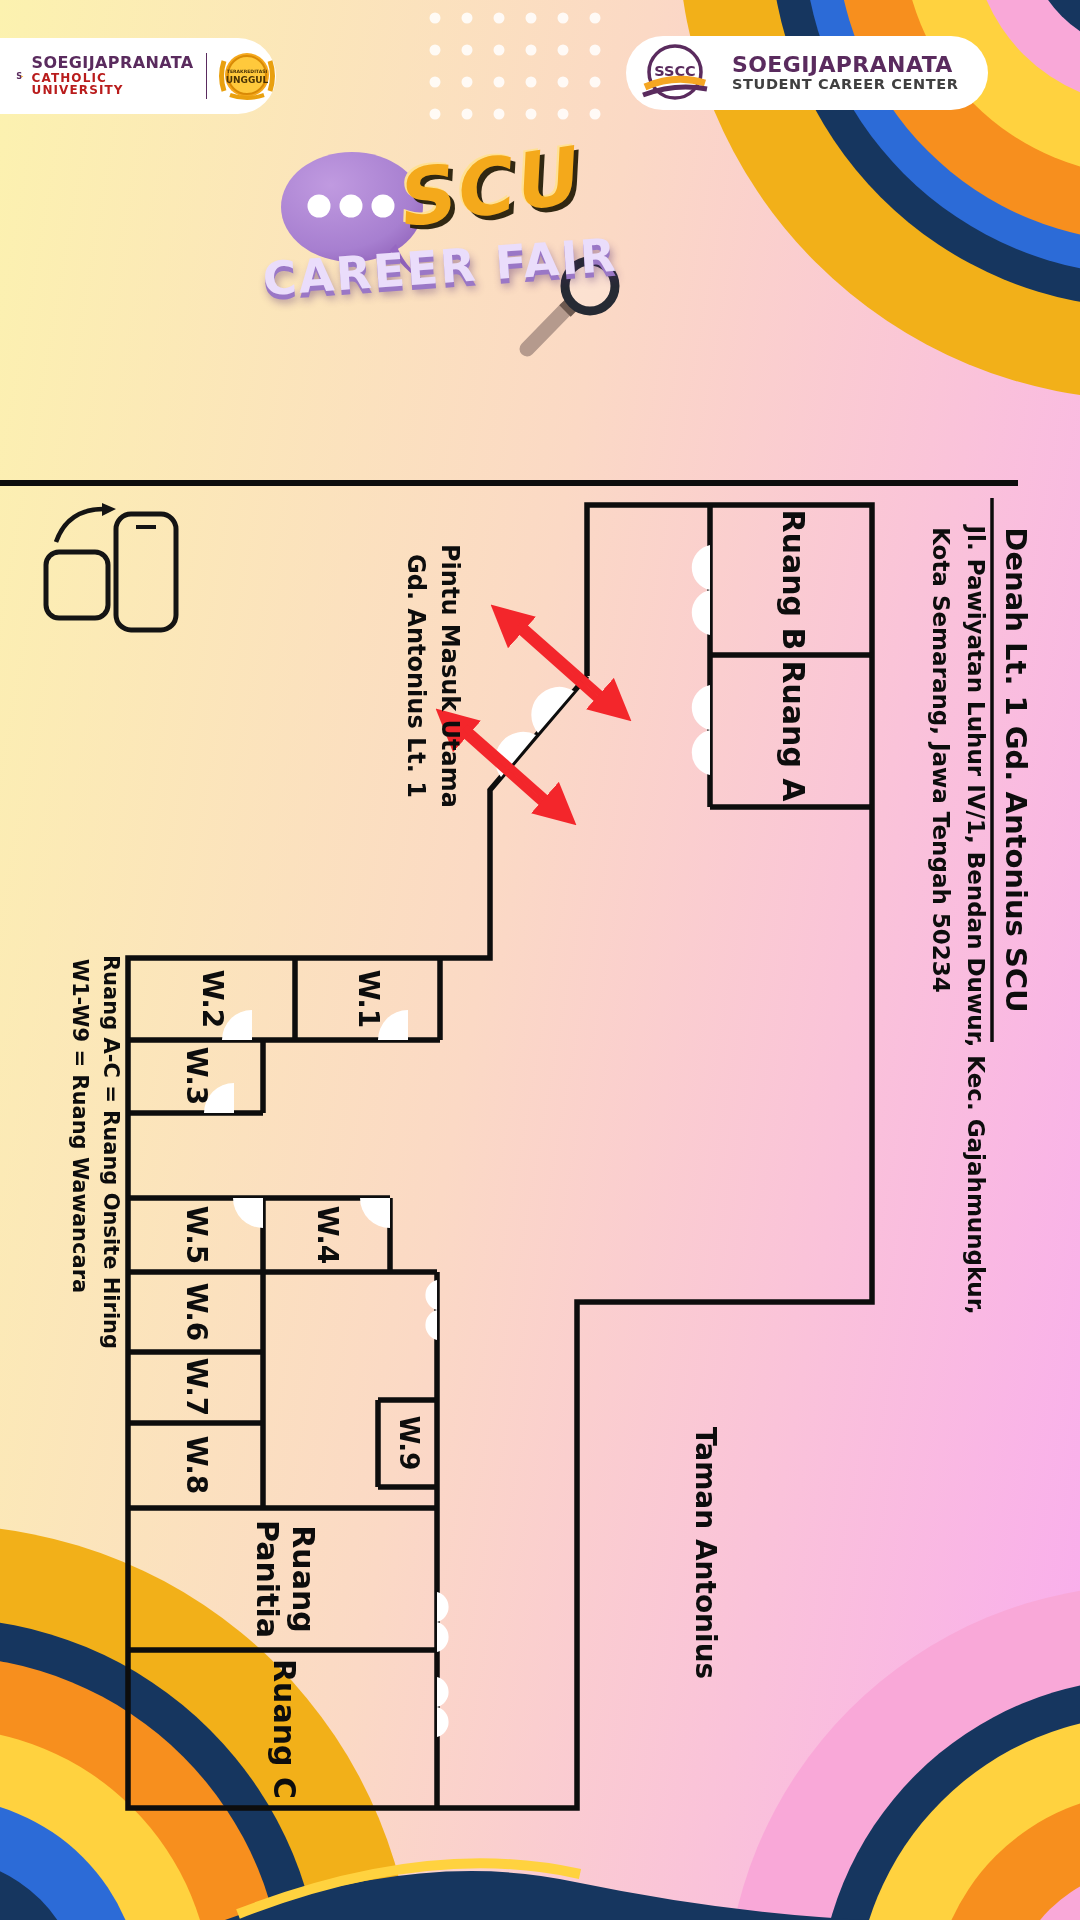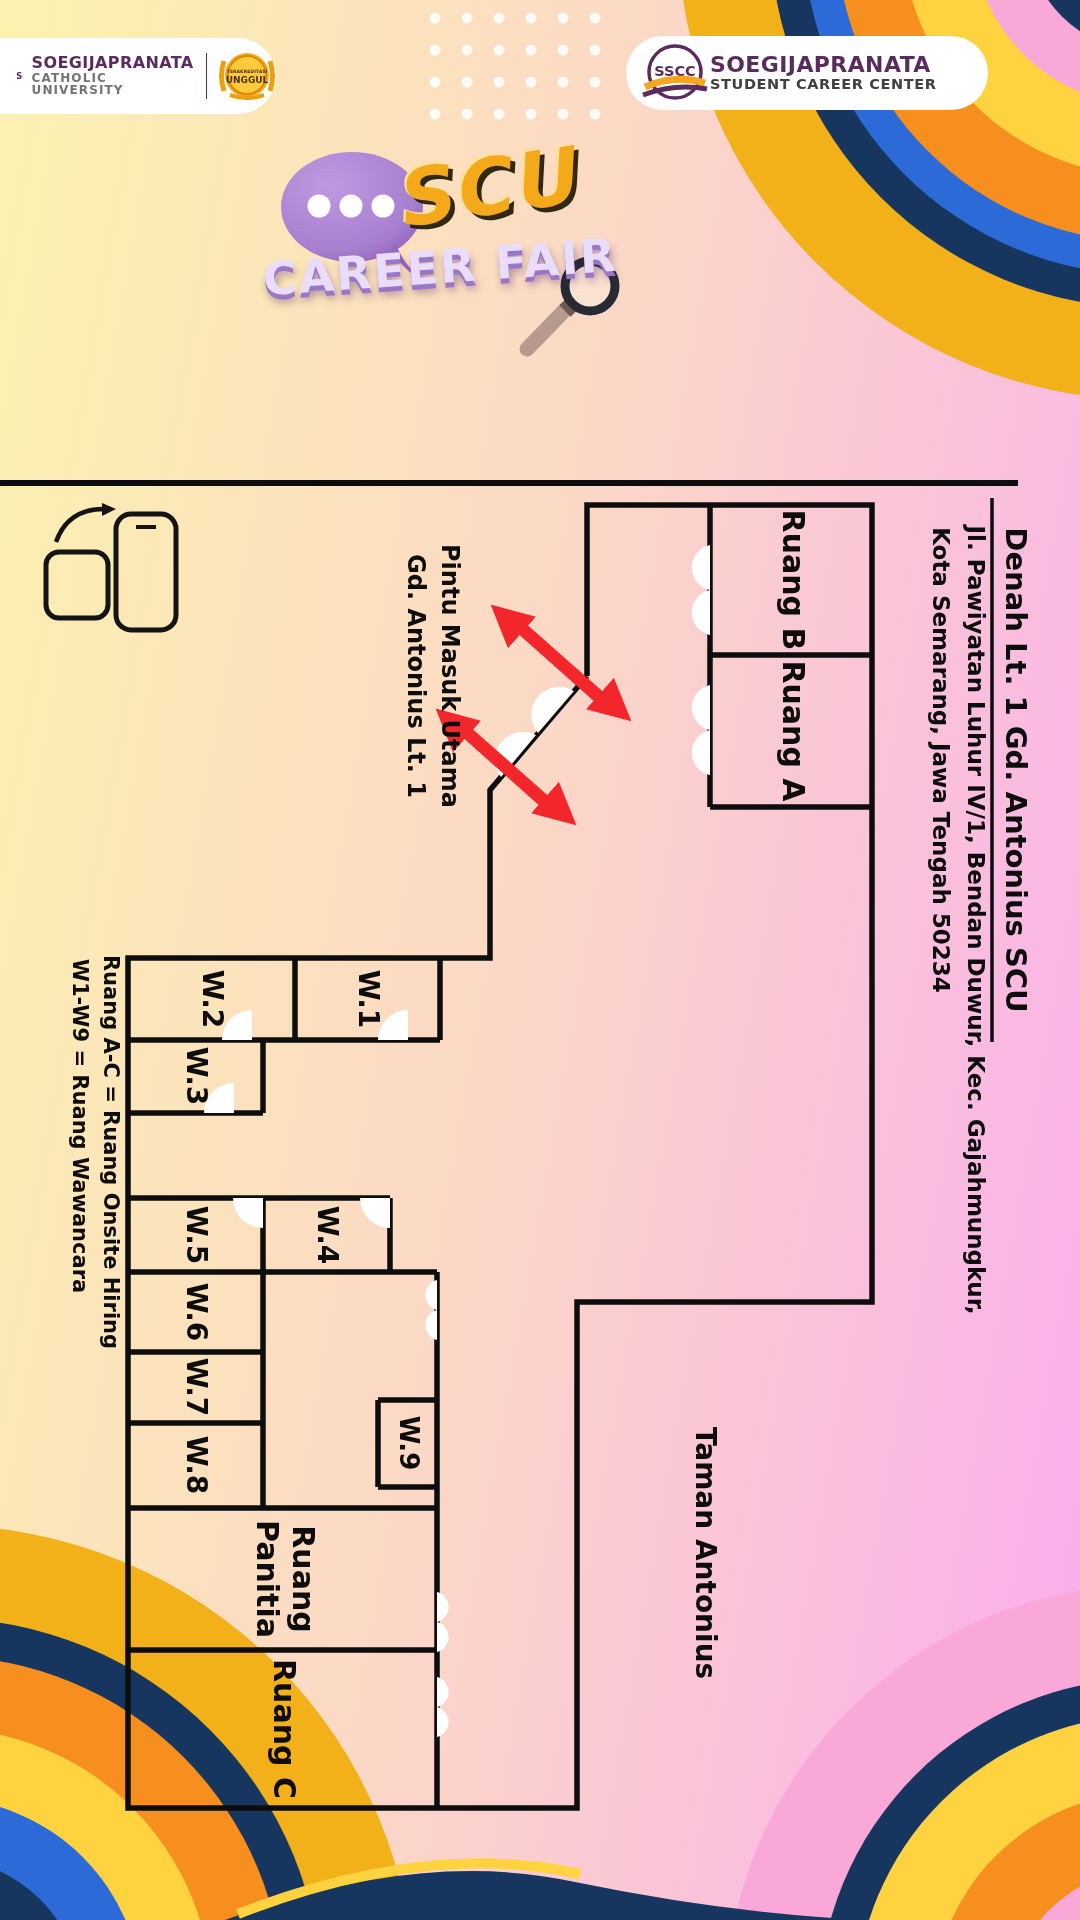--- a/index.html
+++ b/index.html
@@ -5,24 +5,24 @@
   html,body{margin:0;padding:0;background:#777;}
   .page{
     position:relative;width:1080px;height:1920px;overflow:hidden;
     font-family:"DejaVu Sans",sans-serif;
     background:linear-gradient(100deg,#FCF2AF 0%,#FBD9C5 46%,#F9ACEE 100%);
   }
   .layer{position:absolute;inset:0;}
   
   .pill{position:absolute;background:#fff;display:flex;align-items:center;}
   .pill-left{left:0;top:38px;width:276px;height:76px;border-radius:0 38px 38px 0;padding-left:16px;box-sizing:border-box;gap:8px;}
-  .pill-right{left:626px;top:36px;width:362px;height:74px;border-radius:38px;padding-left:14px;box-sizing:border-box;gap:0;}
+  .pill-right{left:626px;top:36px;width:362px;height:74px;border-radius:38px;padding-left:14px;box-sizing:border-box;gap:22px;}
   .uni-text{display:flex;flex-direction:column;line-height:1.05;}
   .uni-line1{font-size:16px;font-weight:800;color:#5A2B5E;letter-spacing:.4px;}
-  .uni-line2{font-size:12px;font-weight:700;color:#737373;letter-spacing:1.1px;}
+  .uni-line2{font-size:12px;font-weight:700;color:#b91c1c;letter-spacing:1.1px;}
   .uni-divider{width:2px;height:46px;background:#5A2B5E;margin:0 4px;}
   .sscc-text{display:flex;flex-direction:column;line-height:1.08;}
   .sscc-line1{font-size:22px;font-weight:800;color:#5A2B5E;letter-spacing:.4px;}
   .sscc-line2{font-size:14.5px;font-weight:800;color:#404040;letter-spacing:.6px;}
   
   .scu-word{
     position:absolute;left:400px;top:142px;font-size:78px;font-weight:800;font-style:italic;
     color:#F4A91B;transform:rotate(-8deg);
     text-shadow:4px 5px 0 rgba(38,29,8,.95),-2px -2px 0 #FFE193;
     letter-spacing:2px;

